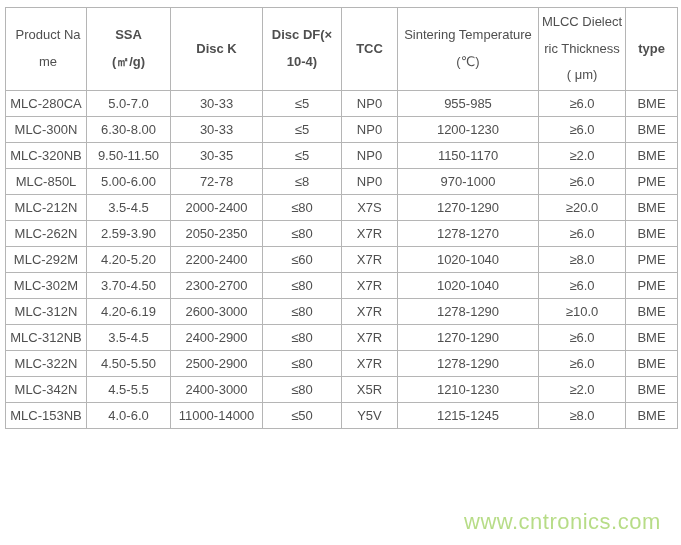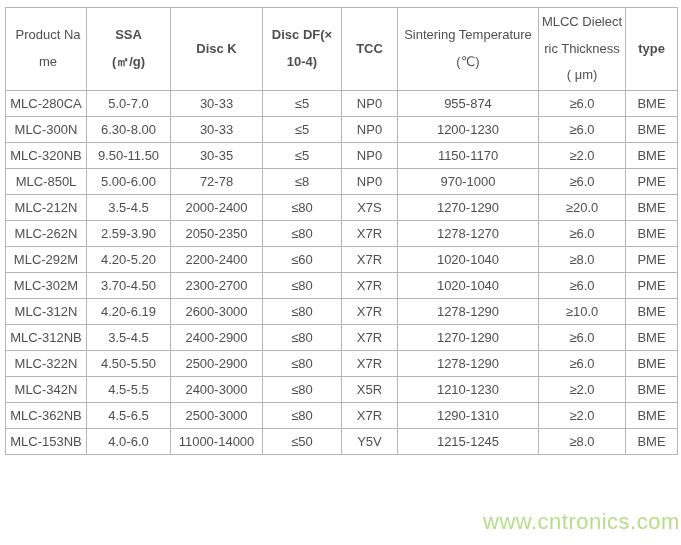--- a/index.html
+++ b/index.html
@@ -47,21 +47,21 @@
     text-align: center;
     padding-left: 6px;
   }
   table.spec-table th.wrap-all { word-break: break-all; }
   table.spec-table td {
     white-space: nowrap;
     padding: 0 2px;
   }
   .watermark {
     position: absolute;
-    left: 483px;
+    left: 464px;
     top: 509px;
     font-size: 22px;
     letter-spacing: 0.5px;
     opacity: 0.62;
     pointer-events: none;
     white-space: nowrap;
   }
 </style>
 </head>
 <body>
@@ -93,21 +93,21 @@
         <th class="bold">type</th>
       </tr>
     </thead>
     <tbody>
         <tr>
           <td>MLC-280CA</td>
           <td>5.0-7.0</td>
           <td>30-33</td>
           <td>≤5</td>
           <td>NP0</td>
-          <td>955-874</td>
+          <td>955-985</td>
           <td>≥6.0</td>
           <td>BME</td>
         </tr>
         <tr>
           <td>MLC-300N</td>
           <td>6.30-8.00</td>
           <td>30-33</td>
           <td>≤5</td>
           <td>NP0</td>
           <td>1200-1230</td>
@@ -204,30 +204,20 @@
           <td>≥6.0</td>
           <td>BME</td>
         </tr>
         <tr>
           <td>MLC-342N</td>
           <td>4.5-5.5</td>
           <td>2400-3000</td>
           <td>≤80</td>
           <td>X5R</td>
           <td>1210-1230</td>
-          <td>≥2.0</td>
-          <td>BME</td>
-        </tr>
-        <tr>
-          <td>MLC-362NB</td>
-          <td>4.5-6.5</td>
-          <td>2500-3000</td>
-          <td>≤80</td>
-          <td>X7R</td>
-          <td>1290-1310</td>
           <td>≥2.0</td>
           <td>BME</td>
         </tr>
         <tr>
           <td>MLC-153NB</td>
           <td>4.0-6.0</td>
           <td>11000-14000</td>
           <td>≤50</td>
           <td>Y5V</td>
           <td>1215-1245</td>

